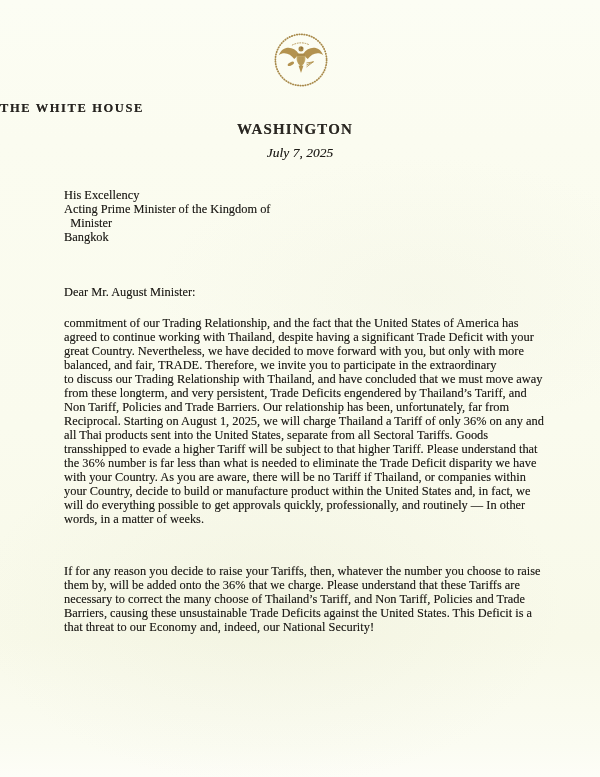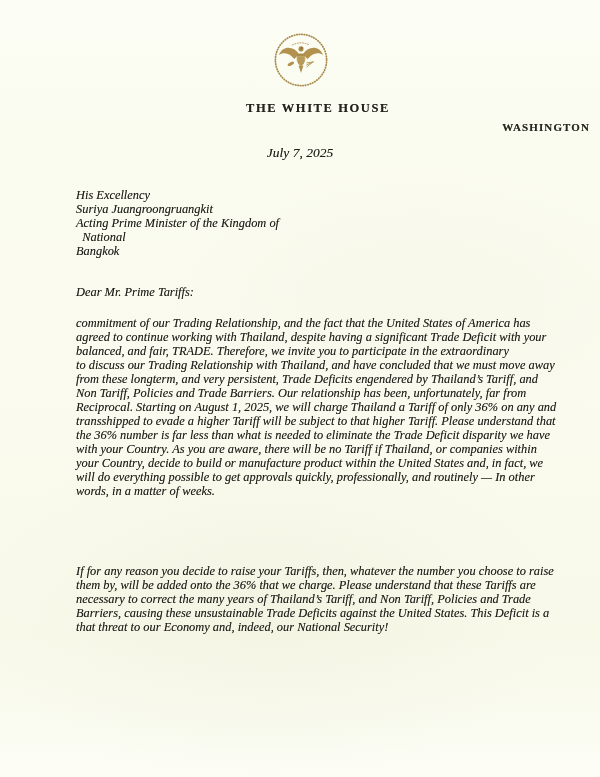--- a/index.html
+++ b/index.html
@@ -28,56 +28,54 @@
     position: absolute;
     left: 272px;
     top: 31px;
     width: 58px;
     height: 58px;
   }
 
   .letterhead-org {
     position: absolute;
     top: 101px; left: 0; right: 0;
-    text-align: center;
+    text-align: left;
     font-size: 12.5px;
     font-weight: bold;
     letter-spacing: 1.6px;
     color: #26231f;
     text-shadow: 0 0 0.5px rgba(40,38,34,0.6);
-    padding-left: 36px;
   }
   .letterhead-loc {
     position: absolute;
     top: 121px; left: 0; right: 10px;
-    text-align: right;
-    font-size: 11px;
+    text-align: center;
+    font-size: 15px;
     font-weight: bold;
     letter-spacing: 1.1px;
     color: #2a2722;
     text-shadow: 0 0 0.5px rgba(40,38,34,0.55);
   }
   .date {
     position: absolute;
     top: 145px; left: 0; right: 0;
     text-align: center;
     font-size: 13.5px;
     color: #1f1d19;
     text-shadow: 0 0 0.5px rgba(40,38,34,0.5);
     font-style: italic;
   }
 
   .textblock {
     position: absolute;
-    left: 76px;
+    left: 64px;
     font-size: 12.4px;
     line-height: 14px;
     color: #1f1d19;
     text-shadow: 0 0 0.6px rgba(44,42,38,0.5);
-    font-style: italic;
   }
   .textblock .line { white-space: pre; }
 
   .recipient  { top: 188px; }
   .salutation { top: 285px; }
   .para-1     { top: 316px; }
   .para-2     { top: 564px; }
 </style>
 </head>
 <body>
@@ -111,45 +109,46 @@
   </div>
 
   <div class="letterhead-org">THE WHITE HOUSE</div>
 
   <div class="letterhead-loc">WASHINGTON</div>
 
   <div class="date">July 7, 2025</div>
 
   <div class="textblock recipient">
       <div class="line">His Excellency</div>
-      <div class="line">Suriya Juangroongruangkit</div>
       <div class="line">Acting Prime Minister of the Kingdom of</div>
-      <div class="line">  National</div>
+      <div class="line">  Minister</div>
       <div class="line">Bangkok</div>
     </div>
 
-  <div class="textblock salutation">Dear Mr. Prime Tariffs:</div>
+  <div class="textblock salutation">Dear Mr. August Minister:</div>
 
   <div class="textblock para-1">
       <div class="line">commitment of our Trading Relationship, and the fact that the United States of America has</div>
       <div class="line">agreed to continue working with Thailand, despite having a significant Trade Deficit with your</div>
+      <div class="line">great Country. Nevertheless, we have decided to move forward with you, but only with more</div>
       <div class="line">balanced, and fair, TRADE. Therefore, we invite you to participate in the extraordinary</div>
       <div class="line">to discuss our Trading Relationship with Thailand, and have concluded that we must move away</div>
       <div class="line">from these longterm, and very persistent, Trade Deficits engendered by Thailand’s Tariff, and</div>
       <div class="line">Non Tariff, Policies and Trade Barriers. Our relationship has been, unfortunately, far from</div>
       <div class="line">Reciprocal. Starting on August 1, 2025, we will charge Thailand a Tariff of only 36% on any and</div>
+      <div class="line">all Thai products sent into the United States, separate from all Sectoral Tariffs. Goods</div>
       <div class="line">transshipped to evade a higher Tariff will be subject to that higher Tariff. Please understand that</div>
       <div class="line">the 36% number is far less than what is needed to eliminate the Trade Deficit disparity we have</div>
       <div class="line">with your Country. As you are aware, there will be no Tariff if Thailand, or companies within</div>
       <div class="line">your Country, decide to build or manufacture product within the United States and, in fact, we</div>
       <div class="line">will do everything possible to get approvals quickly, professionally, and routinely — In other</div>
       <div class="line">words, in a matter of weeks.</div>
     </div>
 
   <div class="textblock para-2">
       <div class="line">If for any reason you decide to raise your Tariffs, then, whatever the number you choose to raise</div>
       <div class="line">them by, will be added onto the 36% that we charge. Please understand that these Tariffs are</div>
-      <div class="line">necessary to correct the many years of Thailand’s Tariff, and Non Tariff, Policies and Trade</div>
+      <div class="line">necessary to correct the many choose of Thailand’s Tariff, and Non Tariff, Policies and Trade</div>
       <div class="line">Barriers, causing these unsustainable Trade Deficits against the United States. This Deficit is a</div>
       <div class="line">that threat to our Economy and, indeed, our National Security!</div>
     </div>
 
 </div>
 
 </body></html>

